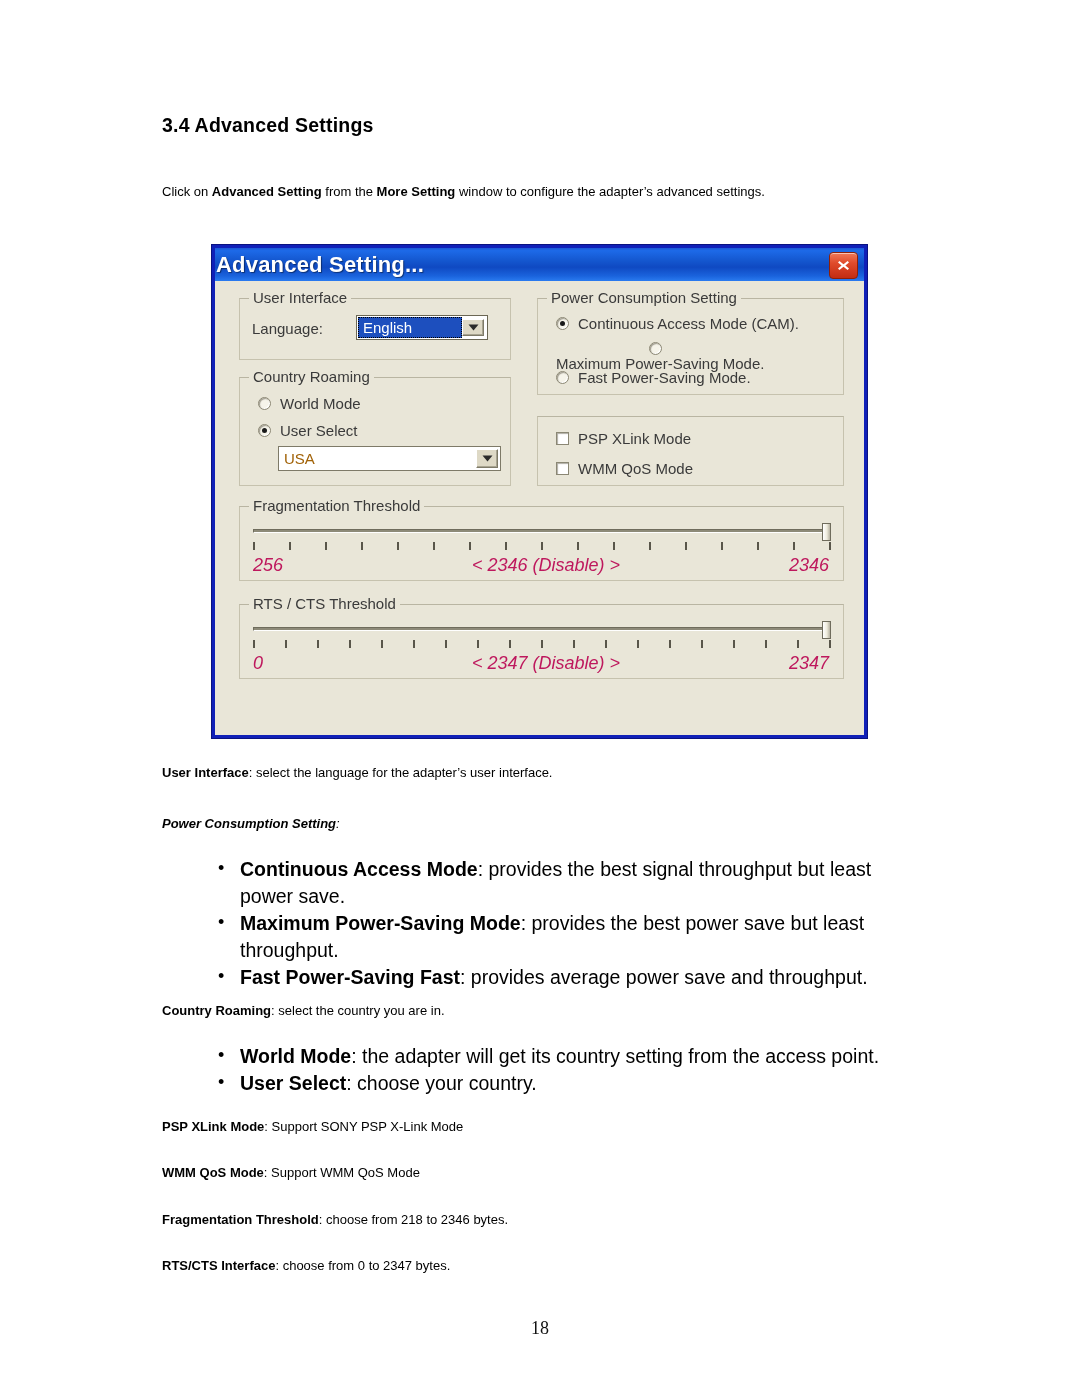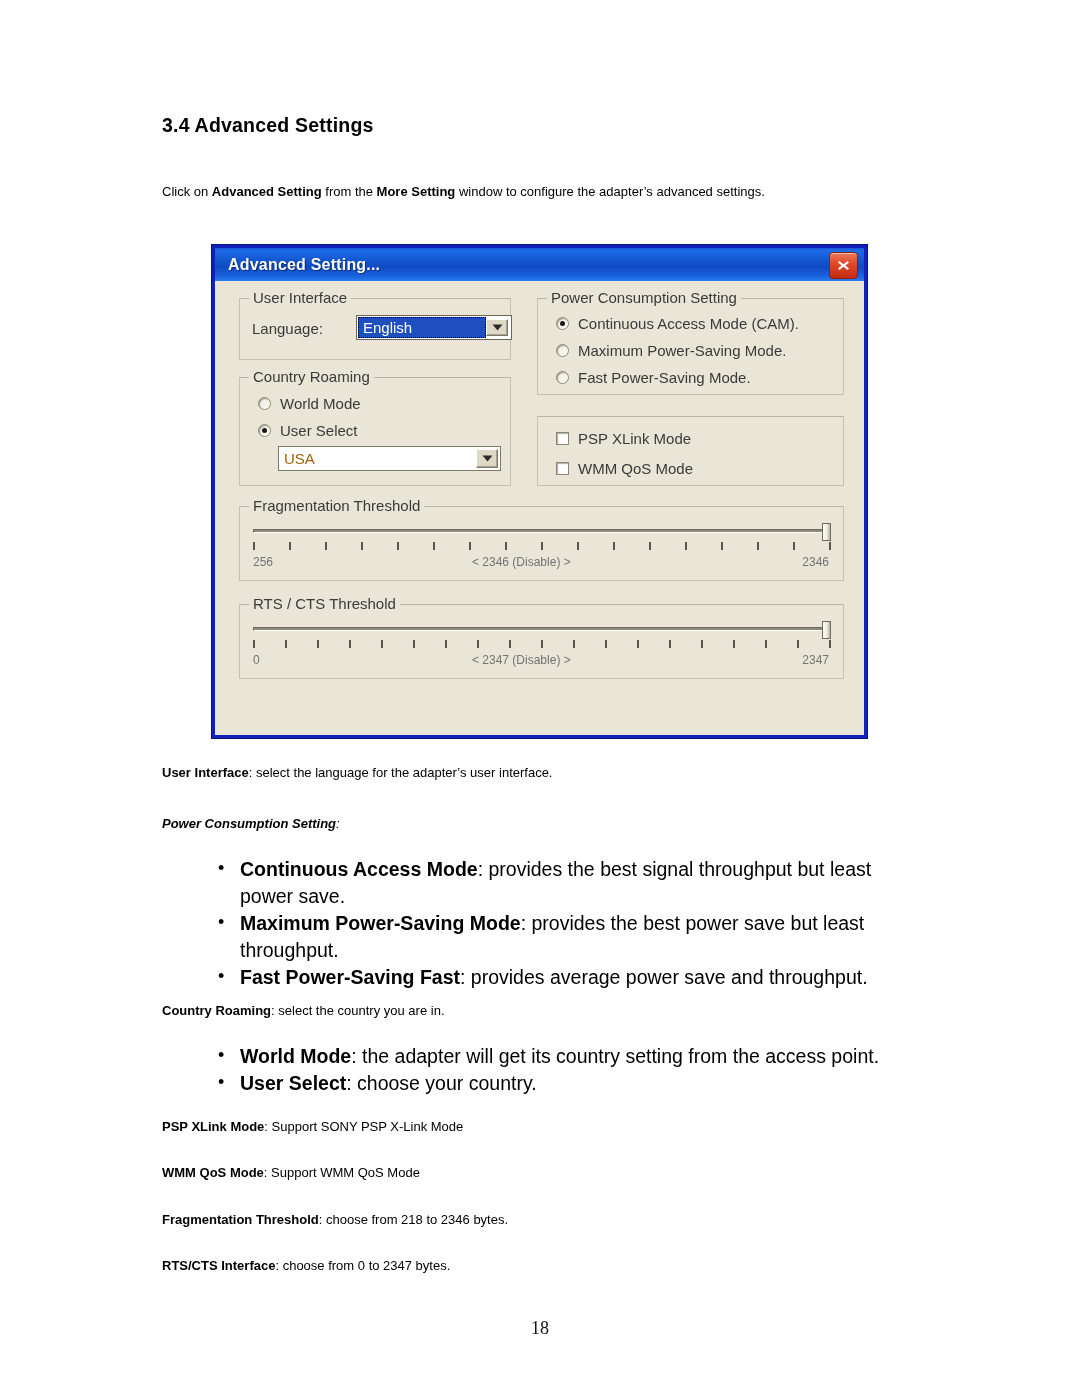--- a/index.html
+++ b/index.html
@@ -95,23 +95,23 @@
     border-top: 3px solid #1020b8;
     border-left: 3px solid #1020b8;
     border-right: 3px solid #1020b8;
     margin: 0 -3px;
     box-sizing: border-box;
     display: flex;
     align-items: center;
   }
   .title-text {
     color: #ffffff;
-    font-size: 16px;
+    font-size: 22px;
     font-weight: bold;
-    margin-left: 13px;
+    margin-left: 1px;
     text-shadow: 1px 1px 1px rgba(0,0,0,0.45);
     letter-spacing: 0.2px;
   }
   .close-btn {
     position: absolute;
     right: 6px;
     top: 4px;
     width: 27px;
     height: 25px;
     border-radius: 4px;
@@ -276,23 +276,24 @@
   .ticks { position: absolute; height: 9px; }
   .ticks i {
     position: absolute;
     top: 0;
     width: 2px;
     height: 8px;
     background: #59564a;
   }
   .s-left, .s-center, .s-right {
     position: absolute;
-    font-size: 12px;
-    color: #737373;
-    white-space: nowrap;
+    font-size: 18px;
+    color: #be185d;
+    white-space: nowrap;
+    font-style: italic;
   }
 </style>
 </head>
 <body>
 
 <div class="page">
 
   <div class="doc-text heading" style="top:112px;">3.4 Advanced Settings</div>
 
   <div class="doc-text para" style="top:178px;">
@@ -308,21 +309,21 @@
           <path d="M3.4 3.0 L7.5 6.3 L11.6 3.0 L13.0 4.5 L9.4 7.5 L13.0 10.5 L11.6 12.0 L7.5 8.7 L3.4 12.0 L2.0 10.5 L5.6 7.5 L2.0 4.5 Z" fill="#ffffff"></path>
         </svg>
       </div>
     </div>
 
     <div class="dlg-body">
 
       <div class="group" style="left:24px; top:17px; width:272px; height:62px;">
         <span class="g-title">User Interface</span>
         <span class="lbl" style="position:absolute; left:12px; top:21px;">Language:</span>
-        <div class="combo focused" style="left:116px; top:16px; width:156px;">
+        <div class="combo focused" style="left:116px; top:16px; width:132px;">
           <span class="cval">English</span>
           <span class="carrow">
             <svg width="11" height="7" viewBox="0 0 11 7" aria-hidden="true">
               <path d="M0.5 0.5 L10.5 0.5 L5.5 6.5 Z" fill="#2b2b2b"></path>
             </svg>
           </span>
         </div>
       </div>
 
       <div class="group" style="left:24px; top:96px; width:272px; height:109px;">
@@ -349,21 +350,21 @@
       </div>
 
       <div class="group" style="left:322px; top:17px; width:307px; height:97px;">
         <span class="g-title">Power Consumption Setting</span>
 
         <div class="radio-row" style="left:18px; top:16px;">
           <span class="radio on"></span>
           <span class="lbl">Continuous Access Mode (CAM).</span>
         </div>
 
-        <div class="radio-row" style="left:18px; top:43px;">
+        <div class="radio-row" style="left:18px; top:43px;flex-direction:column;">
           <span class="radio"></span>
           <span class="lbl">Maximum Power-Saving Mode.</span>
         </div>
 
         <div class="radio-row" style="left:18px; top:70px;">
           <span class="radio"></span>
           <span class="lbl">Fast Power-Saving Mode.</span>
         </div>
       </div>
 

